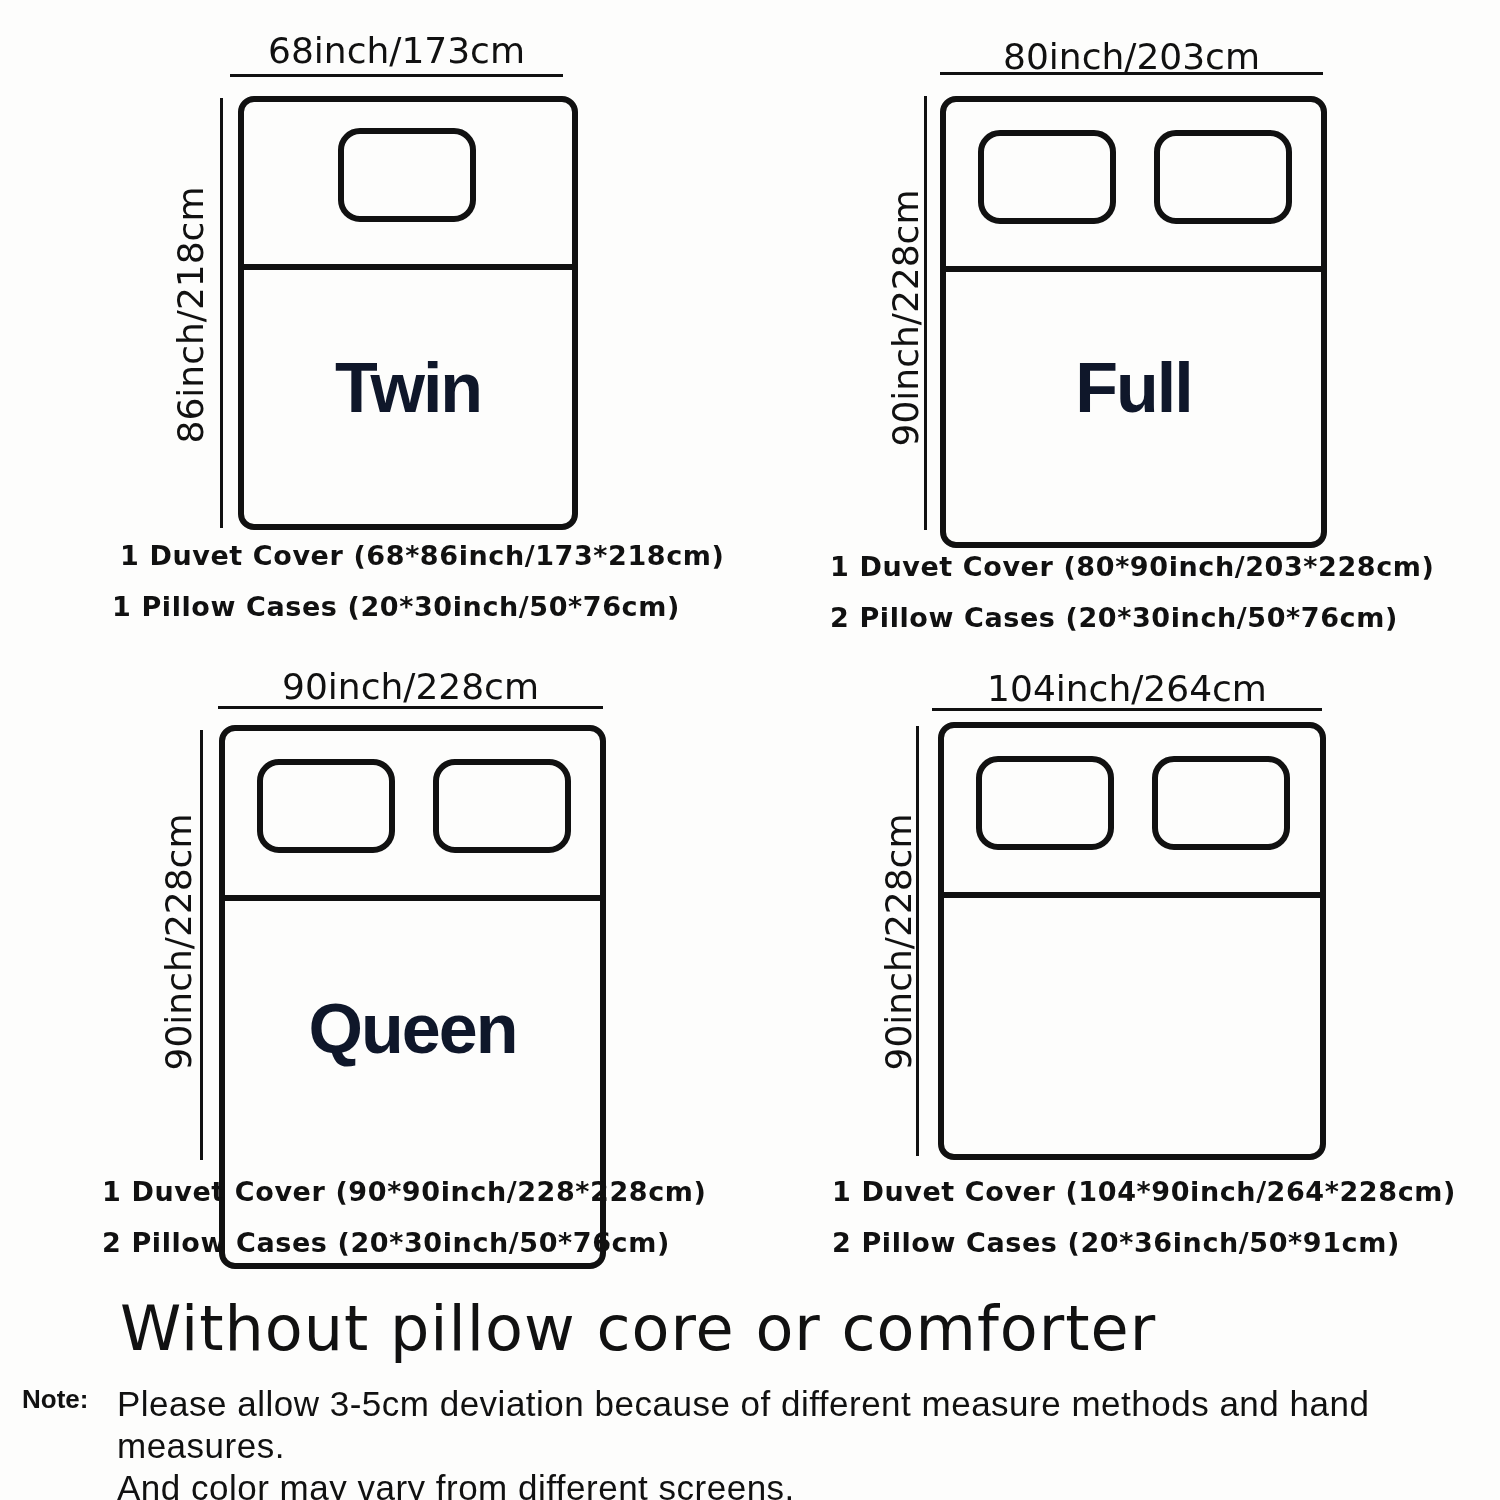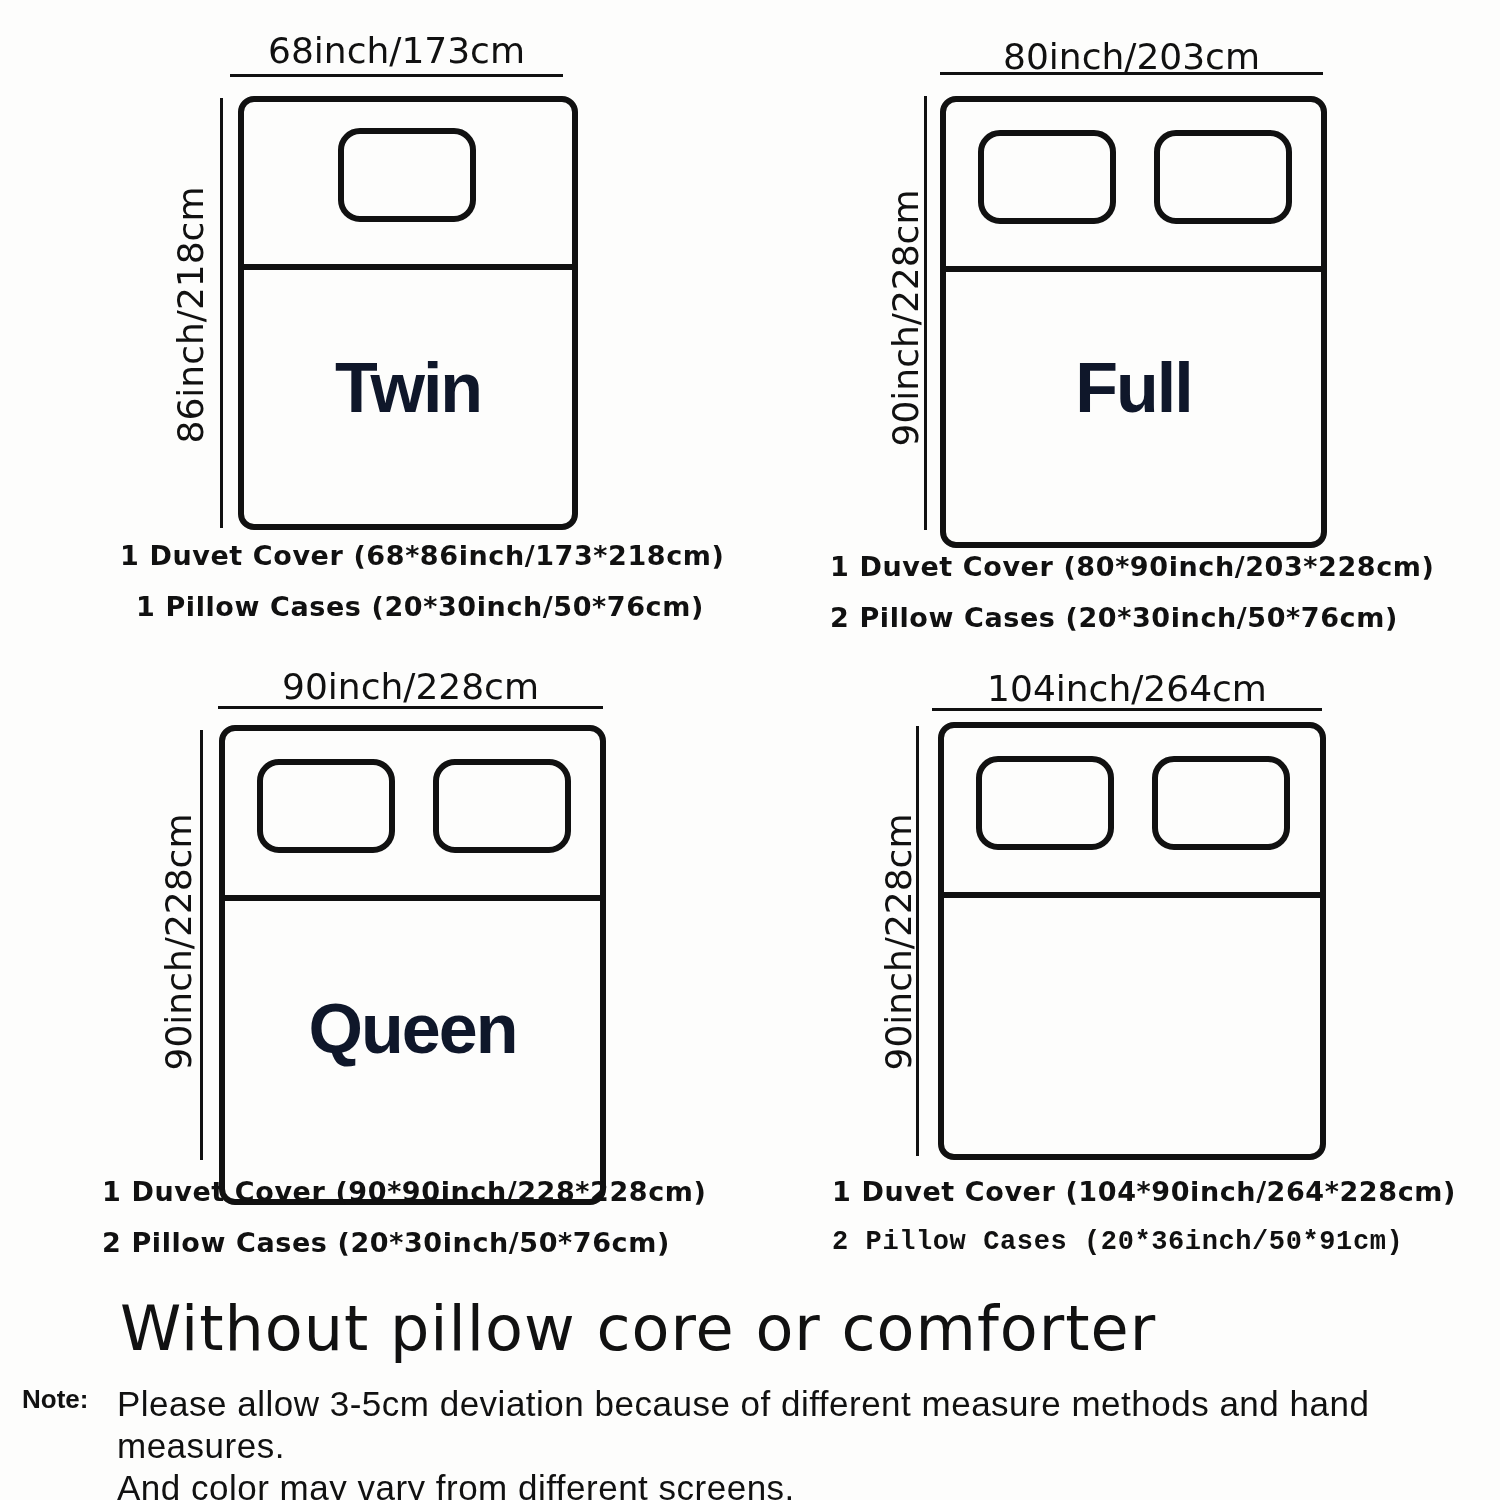--- a/index.html
+++ b/index.html
@@ -24,59 +24,59 @@
 <div class="abs dimtop" style="left:230px;top:30px;width:333px;">68inch/173cm</div>
 <div class="abs hline" style="left:230px;top:74px;width:333px;"></div>
 <div class="abs vline" style="left:220px;top:98px;height:430px;"></div>
 <div class="abs dimleft" style="left:40px;top:295px;width:300px;height:40px;">86inch/218cm</div>
 <div class="abs bed" style="left:238px;top:96px;width:340px;height:434px;">
   <div class="pillow" style="left:94px;top:26px;width:138px;height:94px;"></div>
   <div class="sep" style="top:162px;"></div>
   <div class="bedlabel" style="top:246px;">Twin</div>
 </div>
 <div class="abs spec" style="left:120px;top:540px;">1 Duvet Cover (68*86inch/173*218cm)</div>
-<div class="abs spec" style="left:136px;top:591px;">1 Pillow Cases (20*30inch/50*76cm)</div>
+<div class="abs spec" style="left:112px;top:591px;">1 Pillow Cases (20*30inch/50*76cm)</div>
 
 <div class="abs dimtop" style="left:940px;top:36px;width:383px;">80inch/203cm</div>
 <div class="abs hline" style="left:940px;top:72px;width:383px;"></div>
 <div class="abs vline" style="left:924px;top:96px;height:434px;"></div>
 <div class="abs dimleft" style="left:755px;top:298px;width:300px;height:40px;">90inch/228cm</div>
 <div class="abs bed" style="left:940px;top:96px;width:387px;height:452px;">
   <div class="pillow" style="left:32px;top:28px;width:138px;height:94px;"></div>
   <div class="pillow" style="left:208px;top:28px;width:138px;height:94px;"></div>
   <div class="sep" style="top:164px;"></div>
   <div class="bedlabel" style="top:246px;">Full</div>
 </div>
 <div class="abs spec" style="left:830px;top:551px;">1 Duvet Cover (80*90inch/203*228cm)</div>
 <div class="abs spec" style="left:830px;top:602px;">2 Pillow Cases (20*30inch/50*76cm)</div>
 
 <div class="abs dimtop" style="left:218px;top:666px;width:385px;">90inch/228cm</div>
 <div class="abs hline" style="left:218px;top:706px;width:385px;"></div>
 <div class="abs vline" style="left:200px;top:730px;height:430px;"></div>
 <div class="abs dimleft" style="left:28px;top:922px;width:300px;height:40px;">90inch/228cm</div>
-<div class="abs bed" style="left:219px;top:725px;width:387px;height:480px;">
+<div class="abs bed" style="left:219px;top:725px;width:387px;height:544px;">
   <div class="pillow" style="left:32px;top:28px;width:138px;height:94px;"></div>
   <div class="pillow" style="left:208px;top:28px;width:138px;height:94px;"></div>
   <div class="sep" style="top:164px;"></div>
   <div class="bedlabel" style="top:258px;">Queen</div>
 </div>
 <div class="abs spec" style="left:102px;top:1176px;">1 Duvet Cover (90*90inch/228*228cm)</div>
 <div class="abs spec" style="left:102px;top:1227px;">2 Pillow Cases (20*30inch/50*76cm)</div>
 
 <div class="abs dimtop" style="left:932px;top:668px;width:390px;">104inch/264cm</div>
 <div class="abs hline" style="left:932px;top:708px;width:390px;"></div>
 <div class="abs vline" style="left:916px;top:726px;height:430px;"></div>
 <div class="abs dimleft" style="left:748px;top:922px;width:300px;height:40px;">90inch/228cm</div>
 <div class="abs bed" style="left:938px;top:722px;width:388px;height:438px;">
   <div class="pillow" style="left:32px;top:28px;width:138px;height:94px;"></div>
   <div class="pillow" style="left:208px;top:28px;width:138px;height:94px;"></div>
   <div class="sep" style="top:164px;"></div>
 </div>
 <div class="abs spec" style="left:832px;top:1176px;">1 Duvet Cover (104*90inch/264*228cm)</div>
-<div class="abs spec" style="left:832px;top:1227px;font-family:Liberation Mono, monospace;">2 Pillow Cases (20*36inch/50*91cm)</div>
+<div class="abs spec" style="left:832px;top:1227px;">2 Pillow Cases (20*36inch/50*91cm)</div>
 
 <div class="abs headline" style="left:120px;top:1292px;">Without pillow core or comforter</div>
 
 <div class="abs note-label" style="left:22px;top:1384px;">Note:</div>
 <div class="abs note-text" style="left:117px;top:1383px;">
   <div>Please allow 3-5cm deviation because of different measure methods and hand measures.</div>
   <div>And color may vary from different screens.</div>
 </div>
 
 </body></html>

